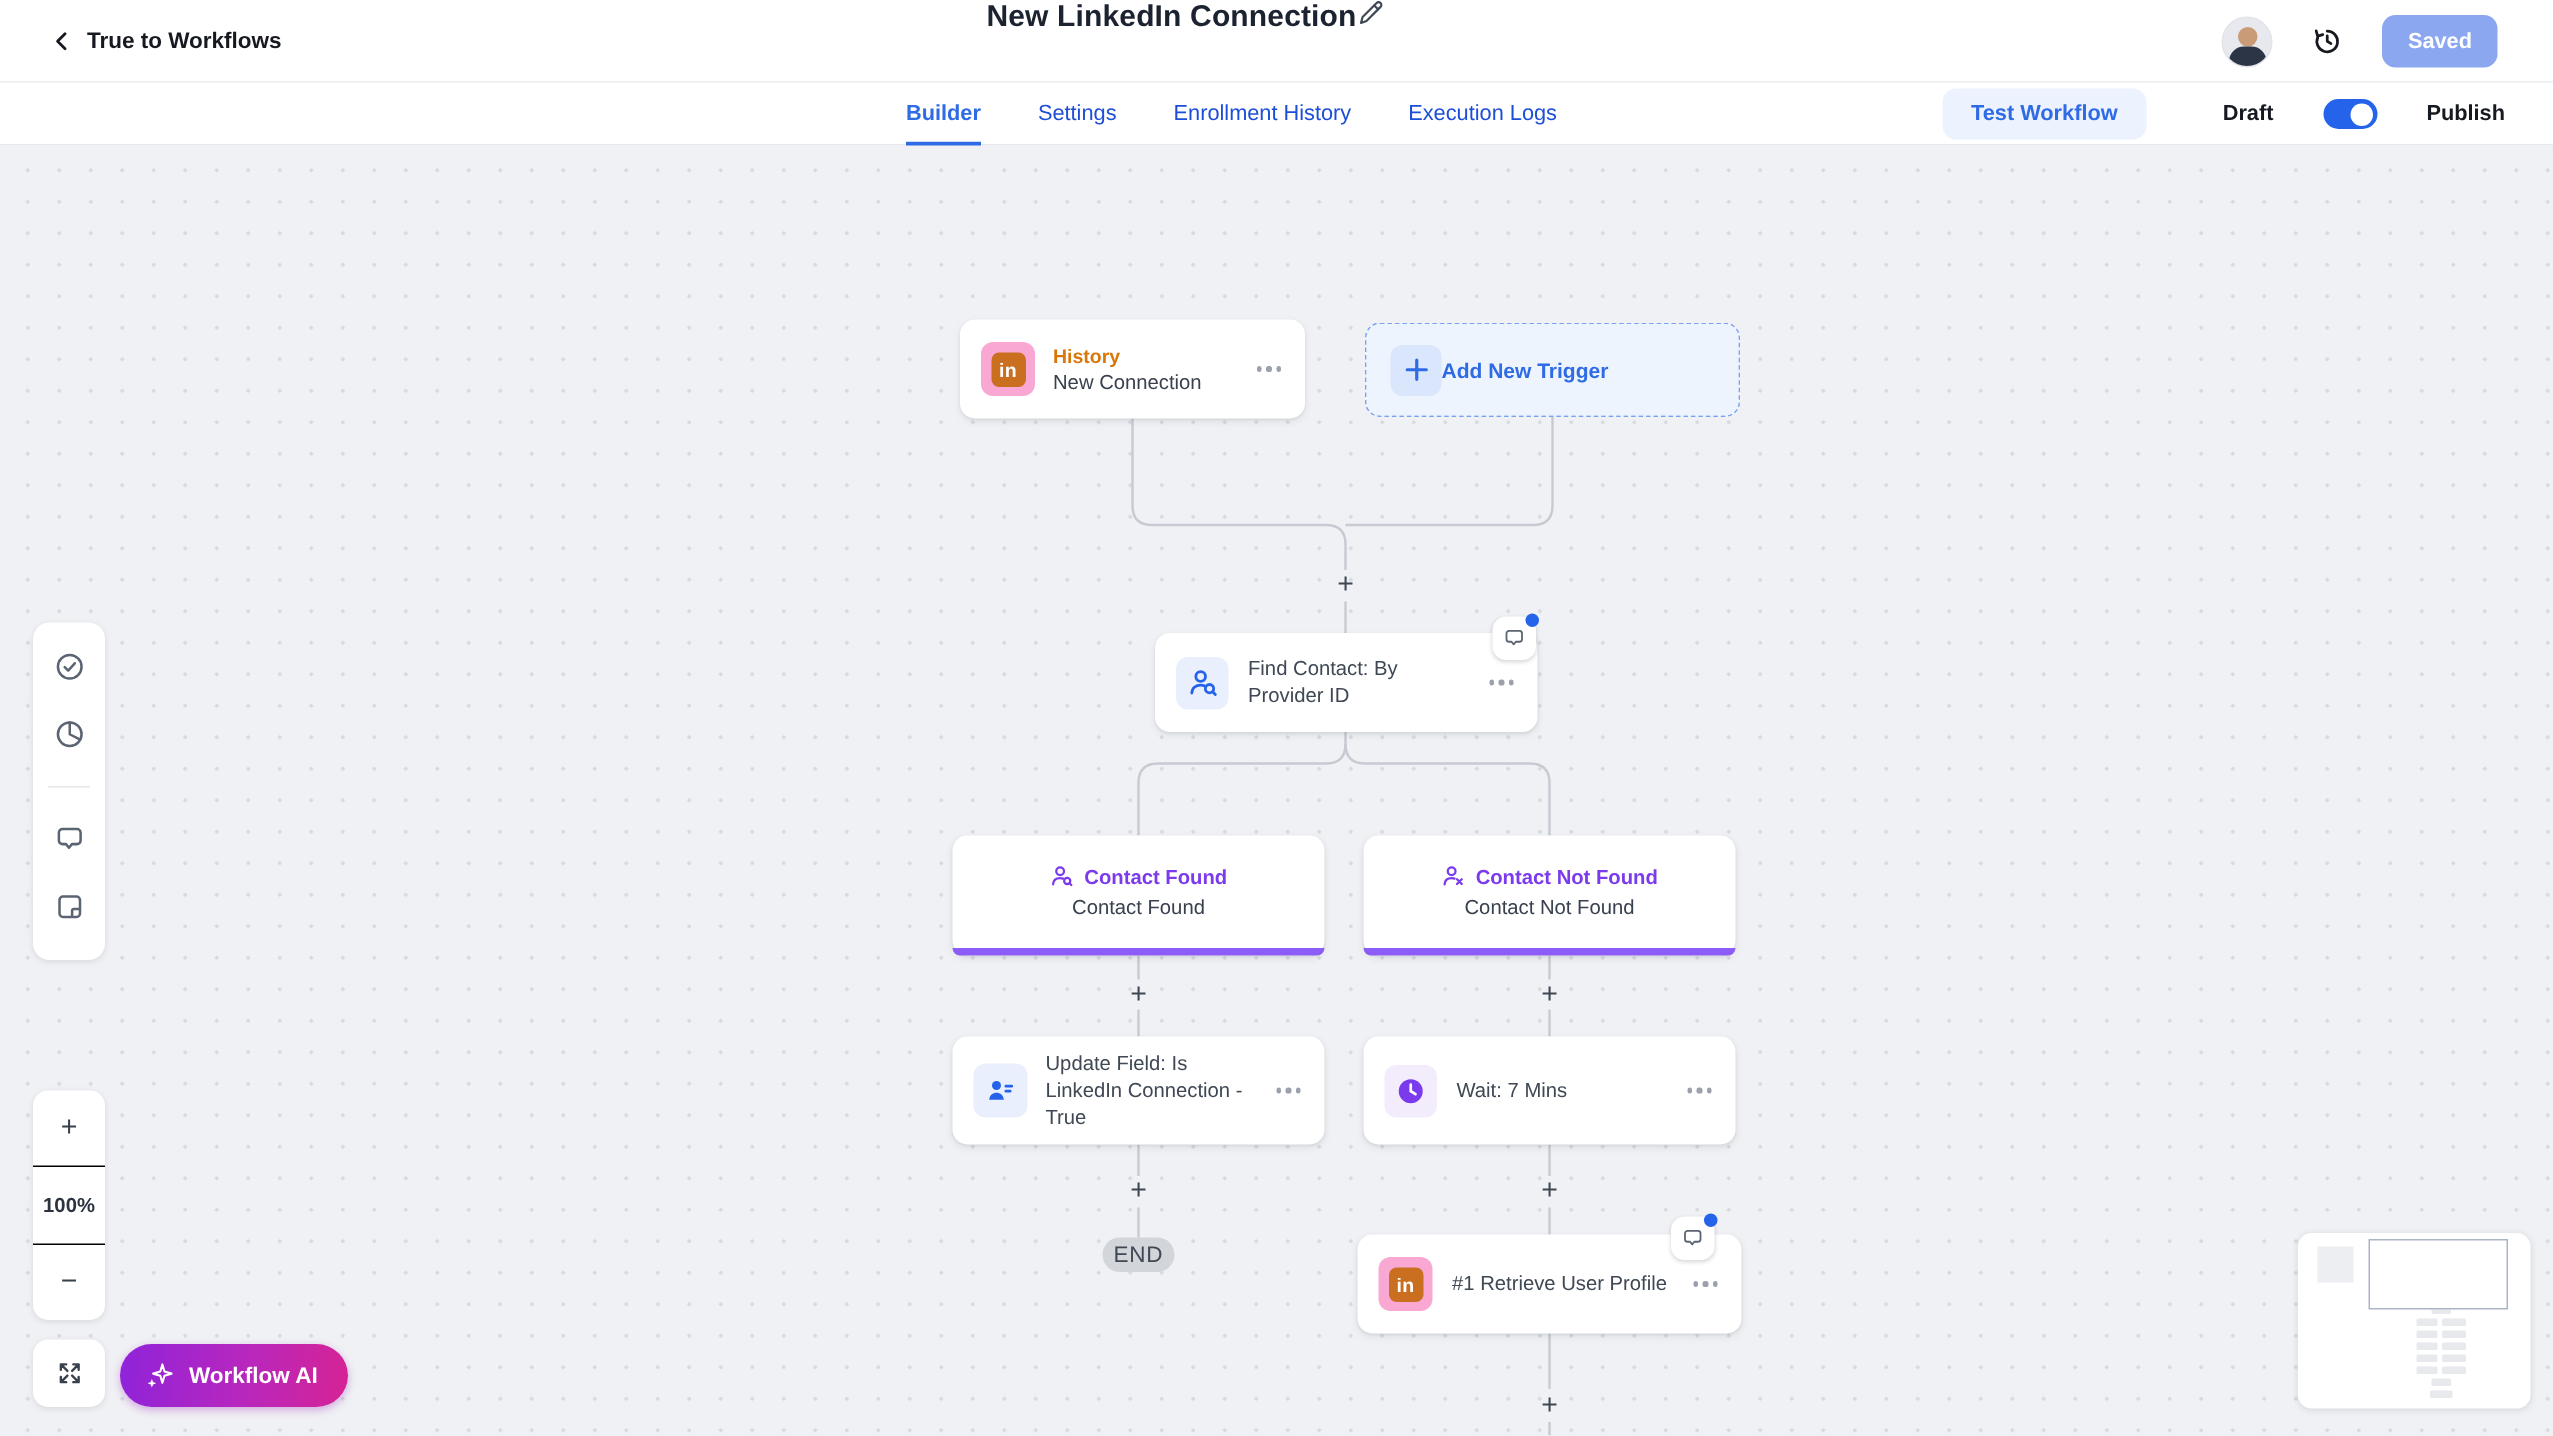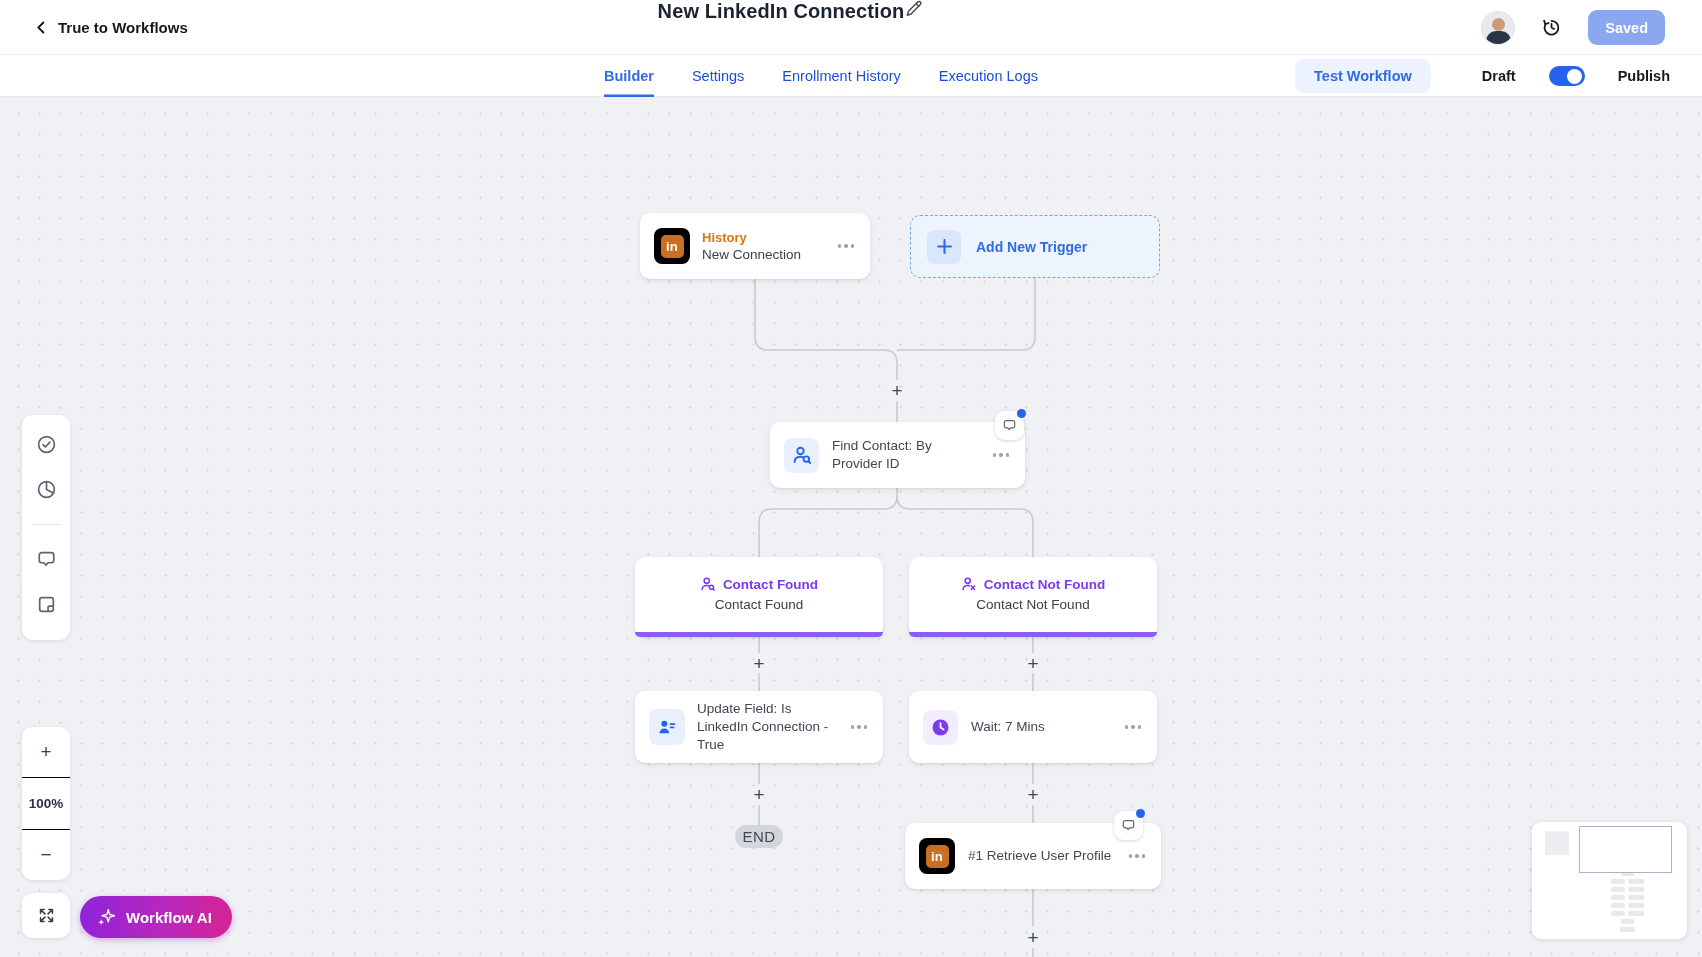--- a/index.html
+++ b/index.html
@@ -56,36 +56,36 @@
 
   .node { position:absolute; background:#fff; border-radius:10px;
     box-shadow:0 1px 2px rgba(16,24,40,.07), 0 2px 6px rgba(16,24,40,.07);
     display:flex; align-items:center; cursor:pointer; z-index:4; }
   .node-label { font-size:13.5px; color:#3f4854; line-height:1.35; }
   .more { display:flex; gap:3px; margin-left:auto; padding:6px 2px; cursor:pointer; }
   .more i { width:3.5px; height:3.5px; border-radius:50%; background:#9aa1ac; display:block; }
 
   .icon-tile { border-radius:8px; display:flex; align-items:center;
     justify-content:center; flex:none; }
-  .li-wrap { width:36px; height:36px; background:#000000; }
+  .li-wrap { width:36px; height:36px; background:#f9a8d4; }
   .li-badge { width:23px; height:23px; background:#c96f1f; border-radius:5px;
     color:#fff; font-size:13px; font-weight:800; display:flex; align-items:center;
     justify-content:center; letter-spacing:.3px; }
   .blue-tile { width:35px; height:35px; background:#e9effc; }
   .purple-tile { width:35px; height:35px; background:#f2ecfd; }
 
   
   .node.trigger { left:640px; top:116px; width:230px; height:66px; padding:0 14px; gap:12px; }
   .trigger-title { font-size:13px; font-weight:700; color:#d97708; margin-bottom:2px; }
   .trigger-sub { font-size:13.5px; color:#39414e; }
 
   
   .add-trigger { position:absolute; left:910px; top:118px; width:250px; height:63px;
     border:1.5px dashed #7aa0f2; border-radius:10px; background:#eef4fe;
-    display:flex; align-items:center; padding:0 16px; gap:15px; cursor:pointer; z-index:4; }
+    display:flex; align-items:center; padding:0 16px; gap:0; cursor:pointer; z-index:4; }
   .plus-tile { width:34px; height:34px; border-radius:8px; background:#d9e6fc;
     display:flex; align-items:center; justify-content:center; }
   .add-trigger span { font-size:14px; font-weight:600; color:#2e6be5; }
 
   
   .node.find { left:770px; top:325px; width:255px; height:66px; padding:0 14px; gap:13px; }
 
   
   .comment-badge { position:absolute; width:29px; height:29px; background:#fff;
     border-radius:9px; box-shadow:0 1px 3px rgba(16,24,40,.18);

